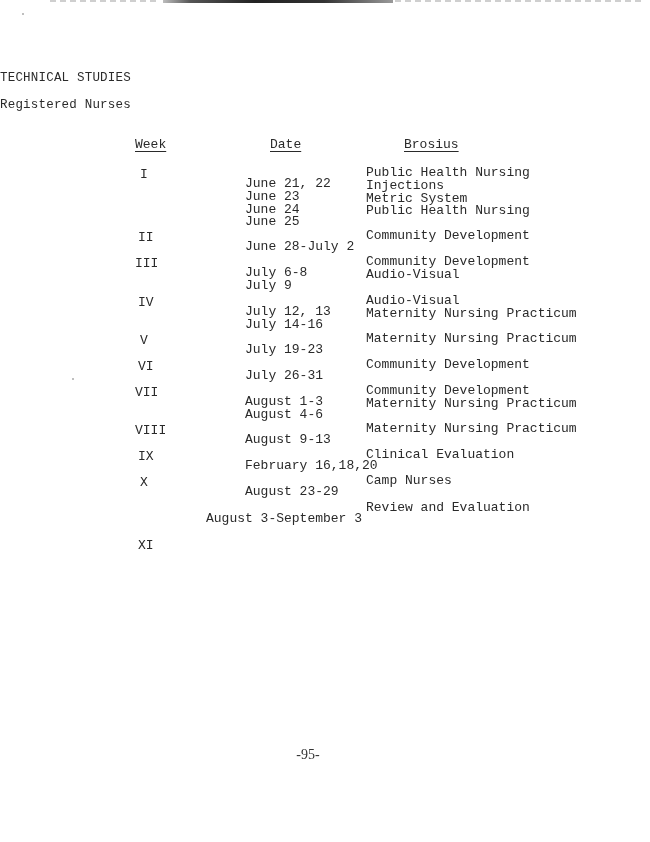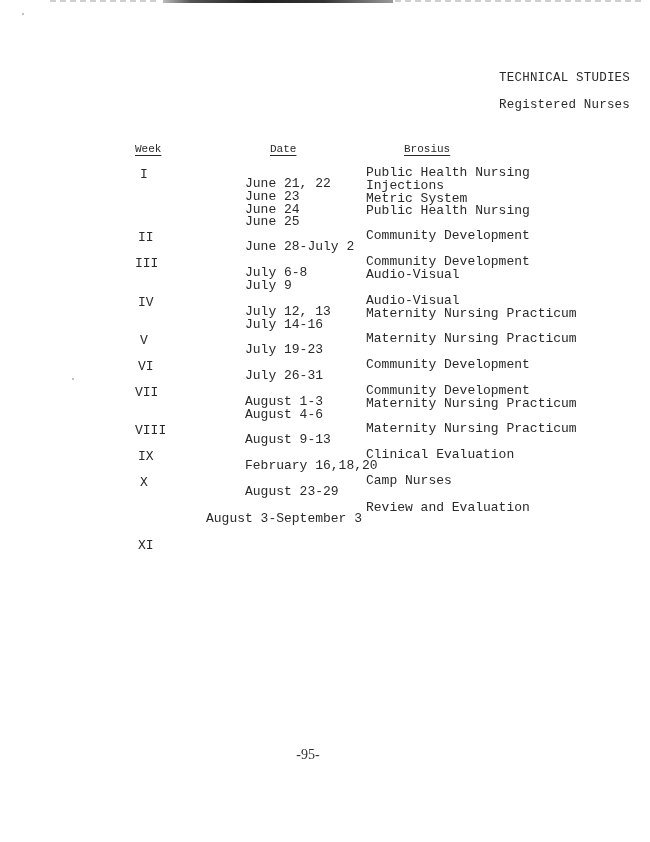--- a/index.html
+++ b/index.html
@@ -33,31 +33,31 @@
     .scan-edge .dark {
       position: absolute;
       top: 0;
       height: 3px;
       background: linear-gradient(90deg, #bdbdbd 0%, #555 12%, #222 40%, #333 70%, #9a9a9a 100%);
     }
     .title {
       position: absolute;
       left: 0;
       width: 630px;
-      text-align: right;
+      text-align: left;
       font-size: 12.5px;
       letter-spacing: 0.2px;
     }
     .title-main { top: 71px; }
     .title-sub { top: 98px; }
 
     .col-header {
       position: absolute;
-      top: 143px;
-      font-size: 11px;
+      top: 137px;
+      font-size: 13px;
       text-decoration: underline;
       text-underline-offset: 3px;
     }
     .hdr-week { left: 135px; }
     .hdr-date { left: 270px; }
     .hdr-subject { left: 404px; }
 
     .row {
       position: absolute;
       left: 0;

